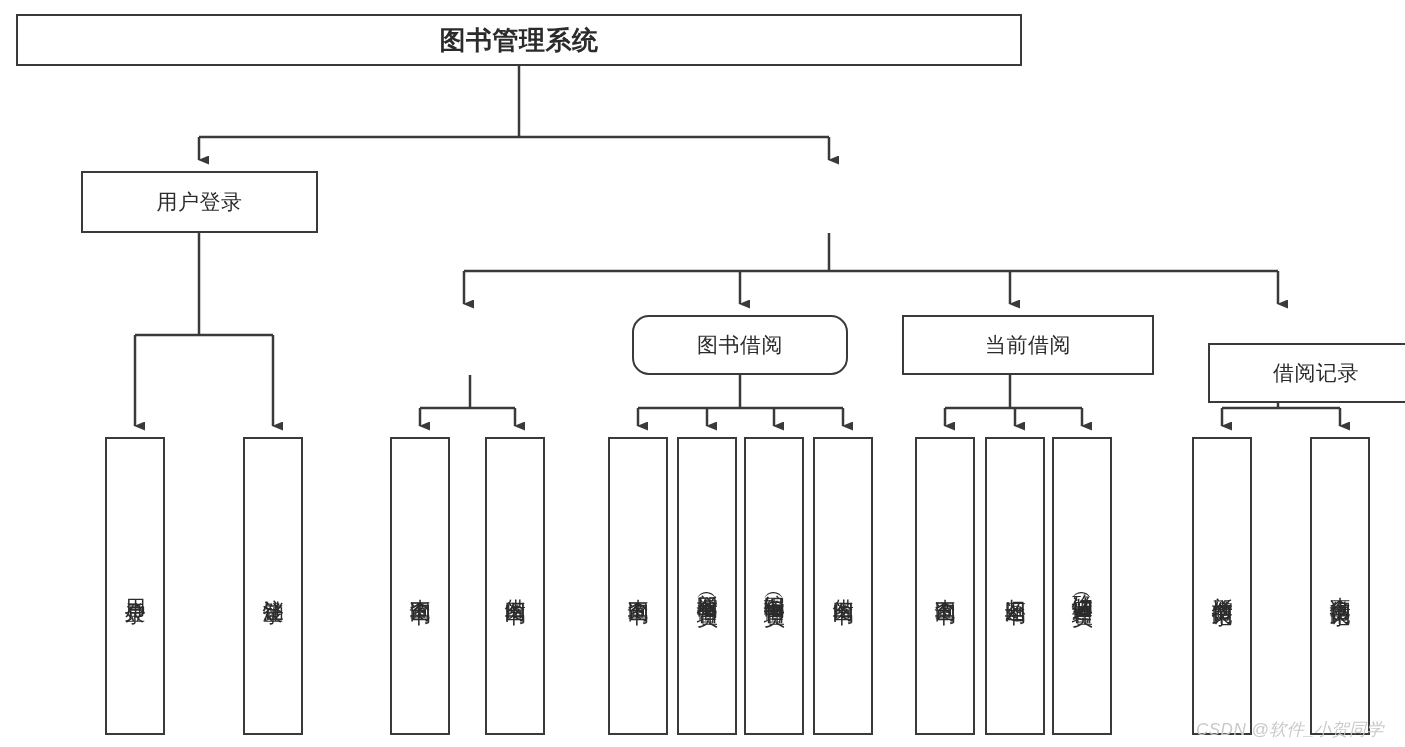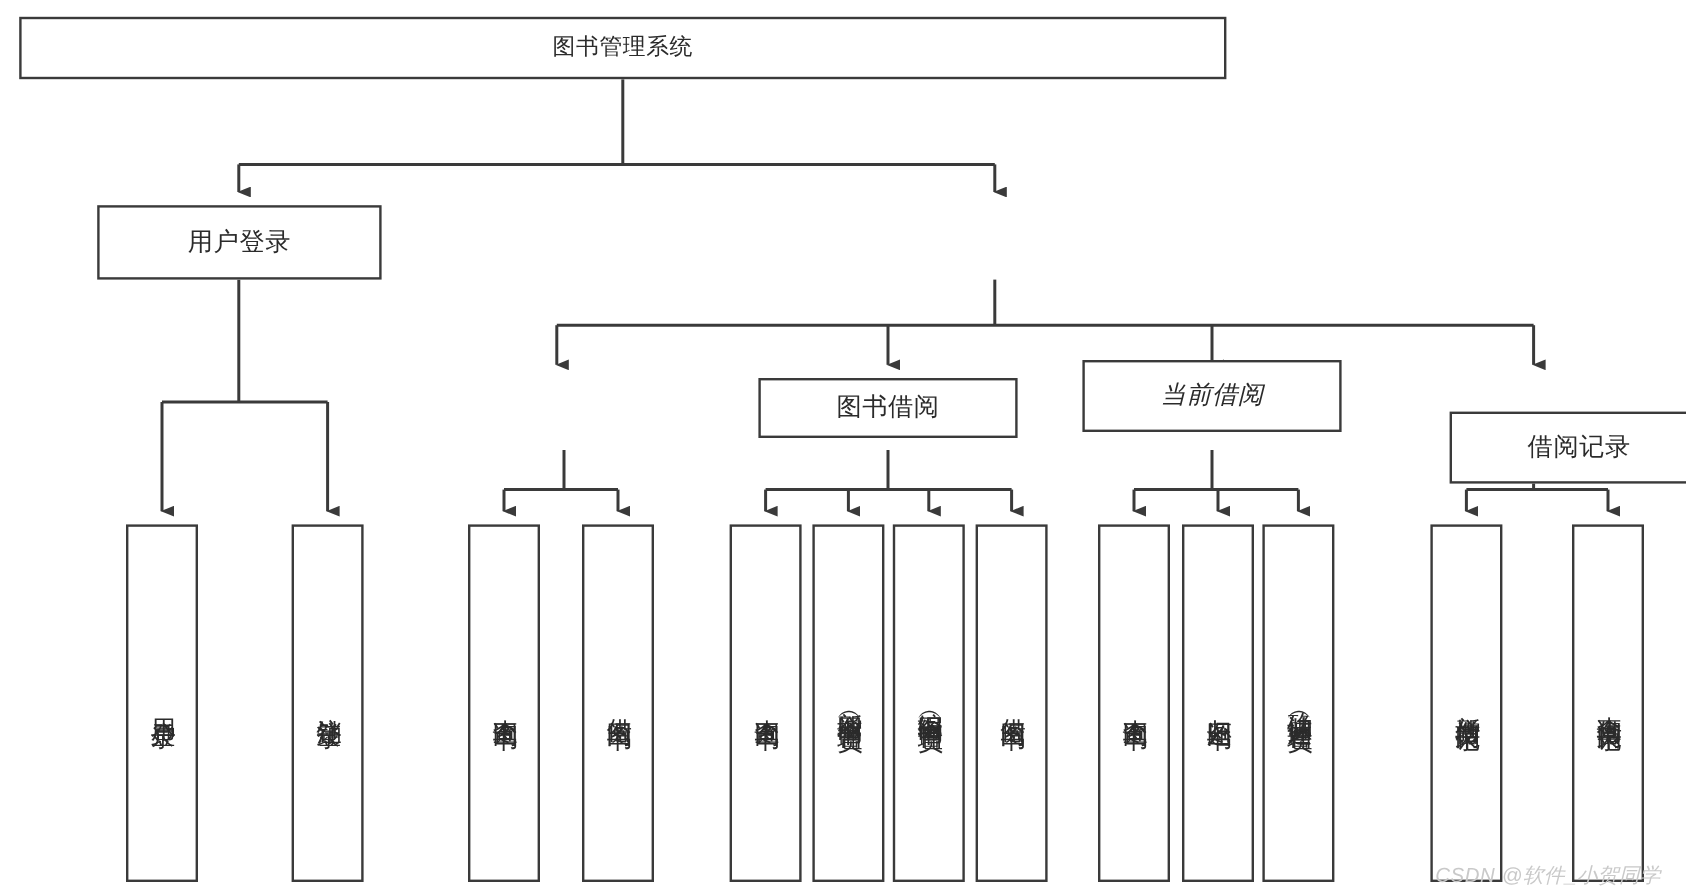--- a/index.html
+++ b/index.html
@@ -41,21 +41,22 @@
     color: #2b2b2b;
     letter-spacing: 0.5px;
     line-height: 1.08;
     text-align: center;
     white-space: pre;
   }
   .node.horizontal .node-label {
     font-size: 21px;
   }
   .node.root .node-label {
-    font-size: 19px;
+    font-size: 26px;
+    font-weight: bold;
   }
   .node.vertical {
     align-items: center;
     justify-content: center;
   }
   .node.vertical .node-label {
     writing-mode: vertical-rl;
     text-orientation: upright;
     font-size: 21px;
     line-height: 1.26;
@@ -121,25 +122,25 @@
   <div class="node root" style="left: 16px; top: 14px; width: 1006px; height: 52px;">
     <span class="node-label">图书管理系统</span>
   </div>
 
   <div class="node horizontal" style="left: 81px; top: 171px; width: 237px; height: 62px;">
     <span class="node-label">用户登录</span>
   </div>
 
 
 
-  <div class="node horizontal" style="left: 632px; top: 315px; width: 216px; height: 50px;">
+  <div class="node horizontal" style="left: 632px; top: 315px; width: 216px; height: 60px; border-radius: 17px;">
     <span class="node-label">图书借阅</span>
   </div>
 
-  <div class="node horizontal" style="left: 902px; top: 300px; width: 216px; height: 60px; font-style: italic;">
+  <div class="node horizontal" style="left: 902px; top: 315px; width: 252px; height: 60px;">
     <span class="node-label">当前借阅</span>
   </div>
 
   <div class="node horizontal" style="left: 1208px; top: 315px; width: 216px; height: 60px; margin-top: 28px;">
     <span class="node-label">借阅记录</span>
   </div>
 
   <div class="node vertical" style="left: 105px; top: 437px; width: 60px; height: 298px;">
     <span class="node-label">用户登录</span>
   </div>

